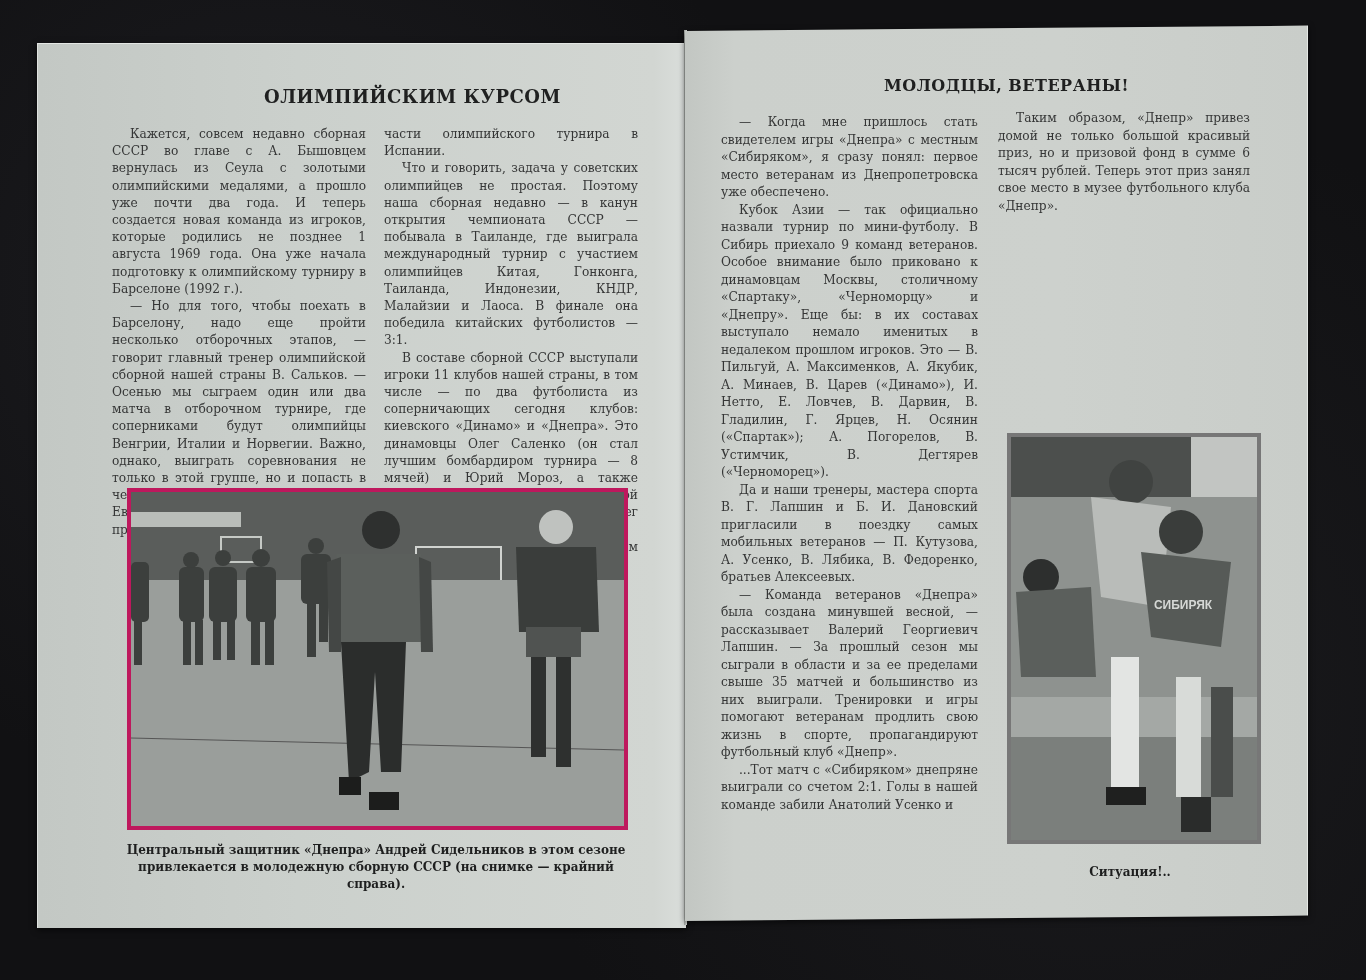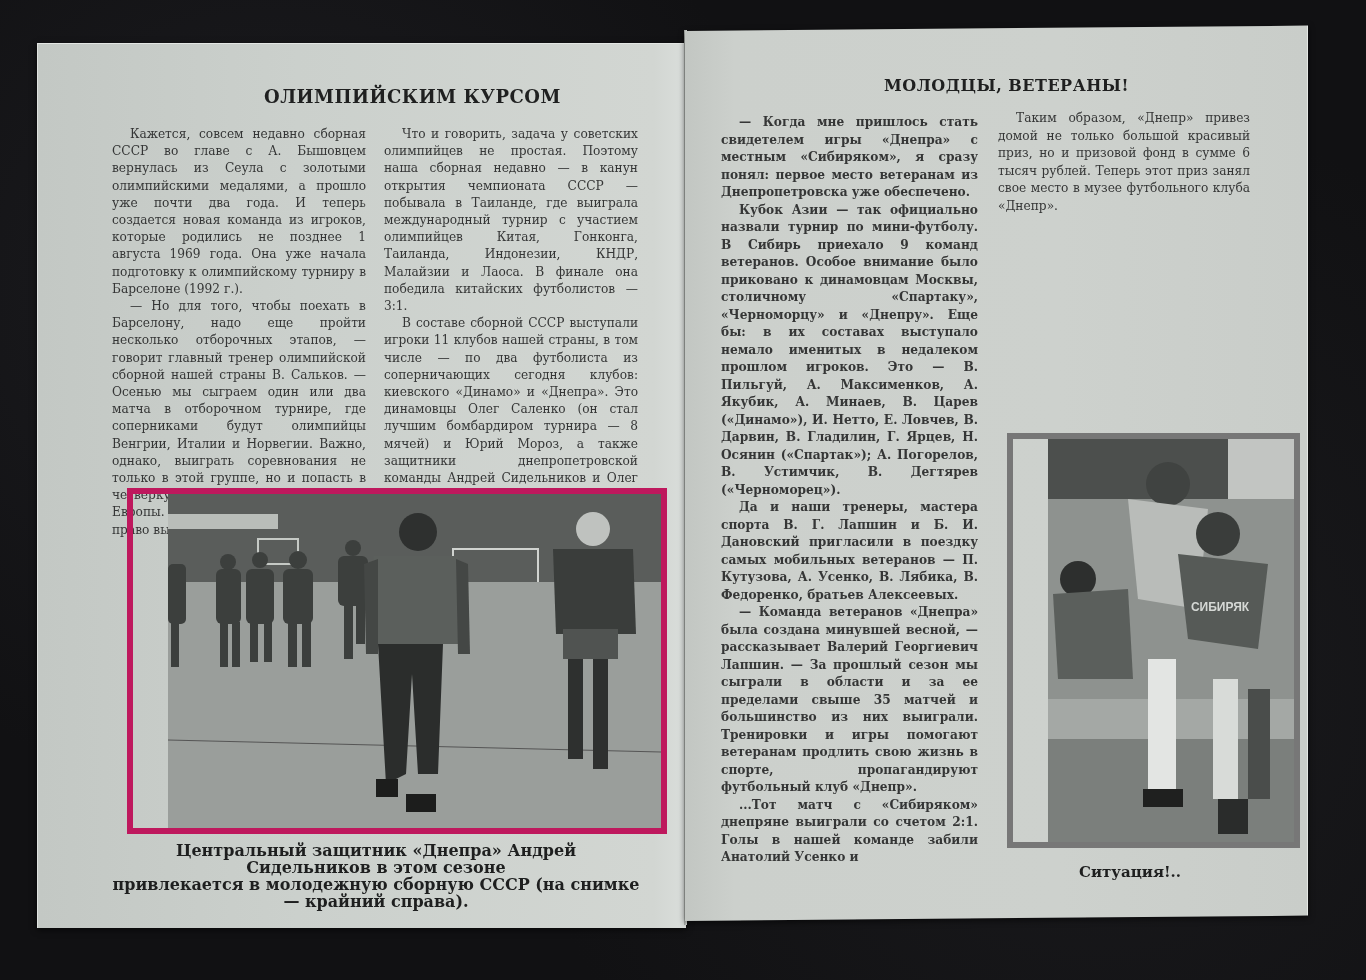--- a/index.html
+++ b/index.html
@@ -42,44 +42,44 @@
     font-size:18px; color:#1f2020; white-space:nowrap;
   }
   .col {
     position:absolute; font-size:12.2px; line-height:17.2px;
     text-align:justify; color:#353636;
   }
   .col p { margin:0; text-indent:18px; }
   .col p.cont { text-indent:0; }
   .photo {
     position:absolute; overflow:hidden;
-    border:6px solid #be185d;
-    padding-left:35px;
+    border:4px solid #be185d;
   }
   .photo svg { display:block; width:100%; height:100%; }
   .caption {
-    position:absolute; font-weight:bold; font-size:16px; line-height:17px;
+    position:absolute; font-weight:bold; font-size:12px; line-height:17px;
     text-align:center; color:#1e1f1f;
   }
 </style>
 </head>
 <body>
 
 <div class="bg-noise"></div>
 
 <div class="page left"></div>
 
 <div class="title" style="left:264px; top:86px;">ОЛИМПИЙСКИМ КУРСОМ</div>
 
 <div class="col" style="left:112px; top:126px; width:254px;">
   <p>Кажется, совсем недавно сборная СССР во главе с А. Бышовцем вернулась из Сеула с золотыми олимпийскими медалями, а прошло уже почти два года. И теперь создается новая команда из игроков, которые родились не позднее 1 августа 1969 года. Она уже начала подготовку к олимпийскому турниру в Барселоне (1992 г.).</p>
   <p>— Но для того, чтобы поехать в Барселону, надо еще пройти несколько отборочных этапов, — говорит главный тренер олимпийской сборной нашей страны В. Сальков. — Осенью мы сыграем один или два матча в отборочном турнире, где соперниками будут олимпийцы Венгрии, Италии и Норвегии. Важно, однако, выиграть соревнования не только в этой группе, но и попасть в четверку лучших олимпийских команд Европы. Только тогда мы получим право выступать в финальной</p>
 </div>
 
 <div class="col" style="left:384px; top:126px; width:254px;">
+  <p class="cont">части олимпийского турнира в Испании.</p>
   <p>Что и говорить, задача у советских олимпийцев не простая. Поэтому наша сборная недавно — в канун открытия чемпионата СССР — побывала в Таиланде, где выиграла международный турнир с участием олимпийцев Китая, Гонконга, Таиланда, Индонезии, КНДР, Малайзии и Лаоса. В финале она победила китайских футболистов — 3:1.</p>
   <p>В составе сборной СССР выступали игроки 11 клубов нашей страны, в том числе — по два футболиста из соперничающих сегодня клубов: киевского «Динамо» и «Днепра». Это динамовцы Олег Саленко (он стал лучшим бомбардиром турнира — 8 мячей) и Юрий Мороз, а также защитники днепропетровской команды Андрей Сидельников и Олег Бенько.</p>
   <p>Пожелаем же молодым футболистам дальнейших успехов!</p>
 </div>
 
 <div class="photo" style="left:127px; top:488px; width:493px; height:334px;">
   <svg viewBox="0 0 493 334" preserveAspectRatio="none">
     <rect width="493" height="334" fill="#8d918e"></rect>
     <rect width="493" height="90" fill="#5a5d5b"></rect>
     <rect x="0" y="20" width="110" height="15" fill="#b9bdb9"></rect>
@@ -133,21 +133,21 @@
   <div>Центральный защитник «Днепра» Андрей Сидельников в этом сезоне</div>
   <div>привлекается в молодежную сборную СССР (на снимке — крайний справа).</div>
 </div>
 
 <div class="spine"></div>
 
 <div class="page right"></div>
 
 <div class="title" style="left:884px; top:76px; font-size:16px;">МОЛОДЦЫ, ВЕТЕРАНЫ!</div>
 
-<div class="col" style="left:721px; top:114px; width:257px; line-height:17.5px;font-weight:bold;">
+<div class="col" style="left:721px; top:114px; width:257px; line-height:17.5px;">
   <p>— Когда мне пришлось стать свидетелем игры «Днепра» с местным «Сибиряком», я сразу понял: первое место ветеранам из Днепропетровска уже обеспечено.</p>
   <p>Кубок Азии — так официально назвали турнир по мини-футболу. В Сибирь приехало 9 команд ветеранов. Особое внимание было приковано к динамовцам Москвы, столичному «Спартаку», «Черноморцу» и «Днепру». Еще бы: в их составах выступало немало именитых в недалеком прошлом игроков. Это — В. Пильгуй, А. Максименков, А. Якубик, А. Минаев, В. Царев («Динамо»), И. Нетто, Е. Ловчев, В. Дарвин, В. Гладилин, Г. Ярцев, Н. Осянин («Спартак»); А. Погорелов, В. Устимчик, В. Дегтярев («Черноморец»).</p>
   <p>Да и наши тренеры, мастера спорта В. Г. Лапшин и Б. И. Дановский пригласили в поездку самых мобильных ветеранов — П. Кутузова, А. Усенко, В. Лябика, В. Федоренко, братьев Алексеевых.</p>
   <p>— Команда ветеранов «Днепра» была создана минувшей весной, — рассказывает Валерий Георгиевич Лапшин. — За прошлый сезон мы сыграли в области и за ее пределами свыше 35 матчей и большинство из них выиграли. Тренировки и игры помогают ветеранам продлить свою жизнь в спорте, пропагандируют футбольный клуб «Днепр».</p>
   <p>...Тот матч с «Сибиряком» днепряне выиграли со счетом 2:1. Голы в нашей команде забили Анатолий Усенко и</p>
 </div>
 
 <div class="col" style="left:998px; top:110px; width:252px; line-height:17.5px;">
   <p>Таким образом, «Днепр» привез домой не только большой красивый приз, но и призовой фонд в сумме 6 тысяч рублей. Теперь этот приз занял свое место в музее футбольного клуба «Днепр».</p>
 </div>
@@ -168,13 +168,13 @@
     <circle cx="30" cy="140" r="18" fill="#2d2f2e"></circle>
     <path d="M5 155 L80 150 L85 240 L10 240 Z" fill="#5b5f5c"></path>
     <rect x="100" y="220" width="28" height="130" fill="#e3e5e3"></rect>
     <rect x="165" y="240" width="25" height="120" fill="#d8dbd8"></rect>
     <rect x="200" y="250" width="22" height="110" fill="#4a4d4b"></rect>
     <rect x="95" y="350" width="40" height="18" fill="#1f201f"></rect>
     <rect x="170" y="360" width="30" height="35" fill="#2a2c2b"></rect>
   </svg>
 </div>
 
-<div class="caption" style="left:1005px; top:864px; width:250px; font-size:15px;">Ситуация!..</div>
+<div class="caption" style="left:1005px; top:864px; width:250px; font-size:12px;">Ситуация!..</div>
 
 </body></html>

